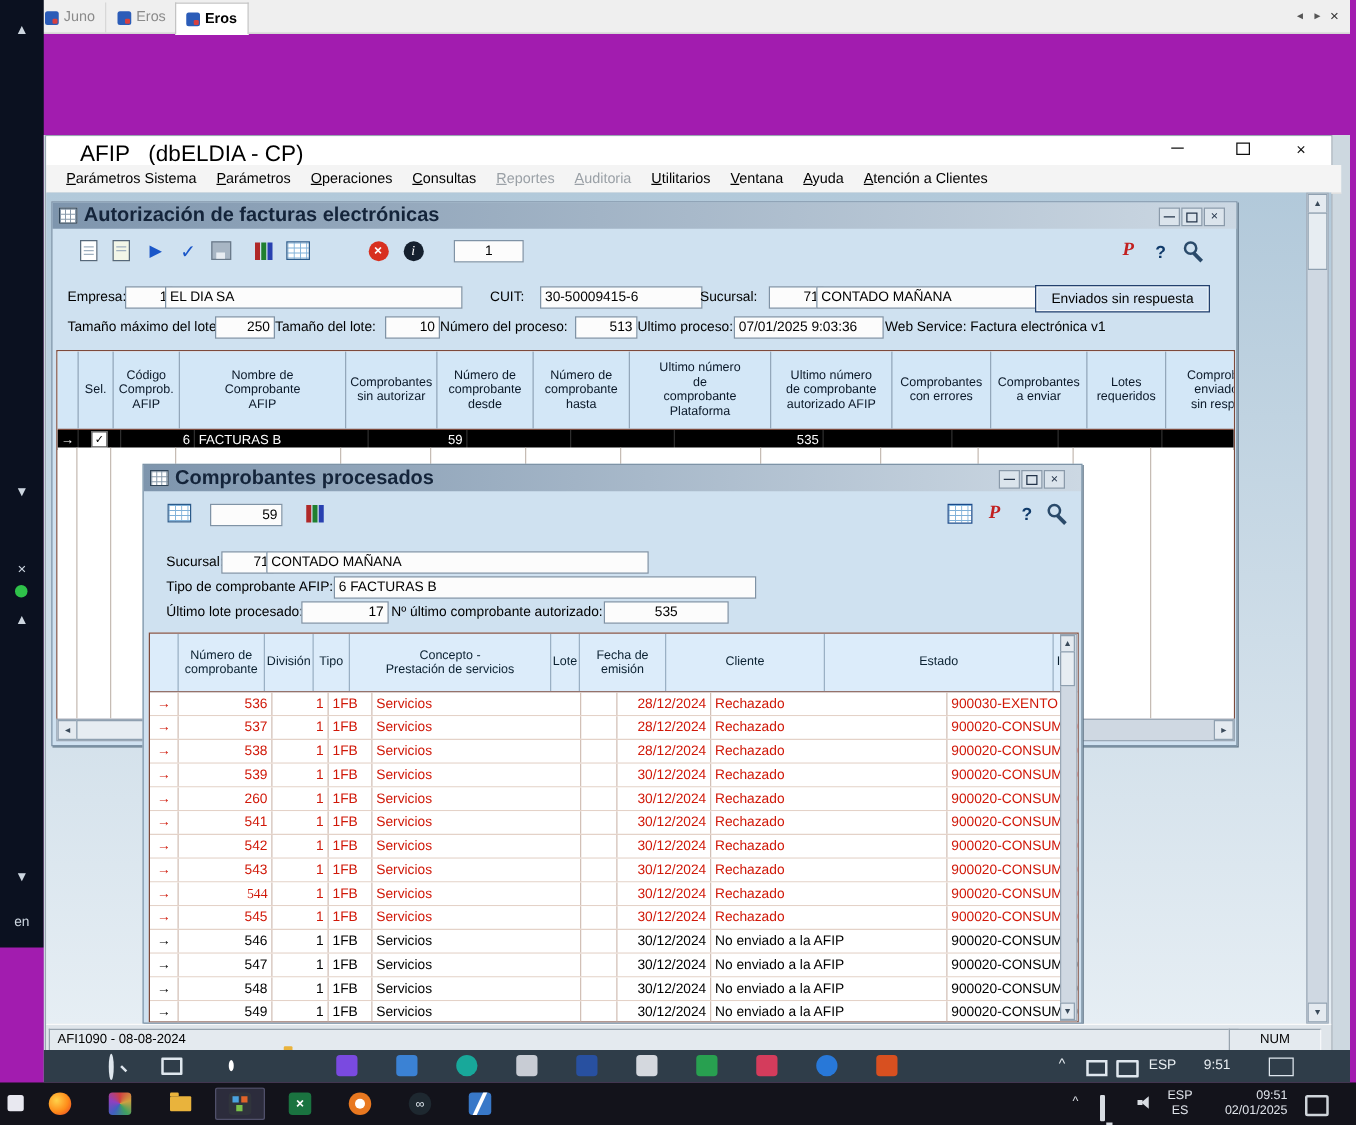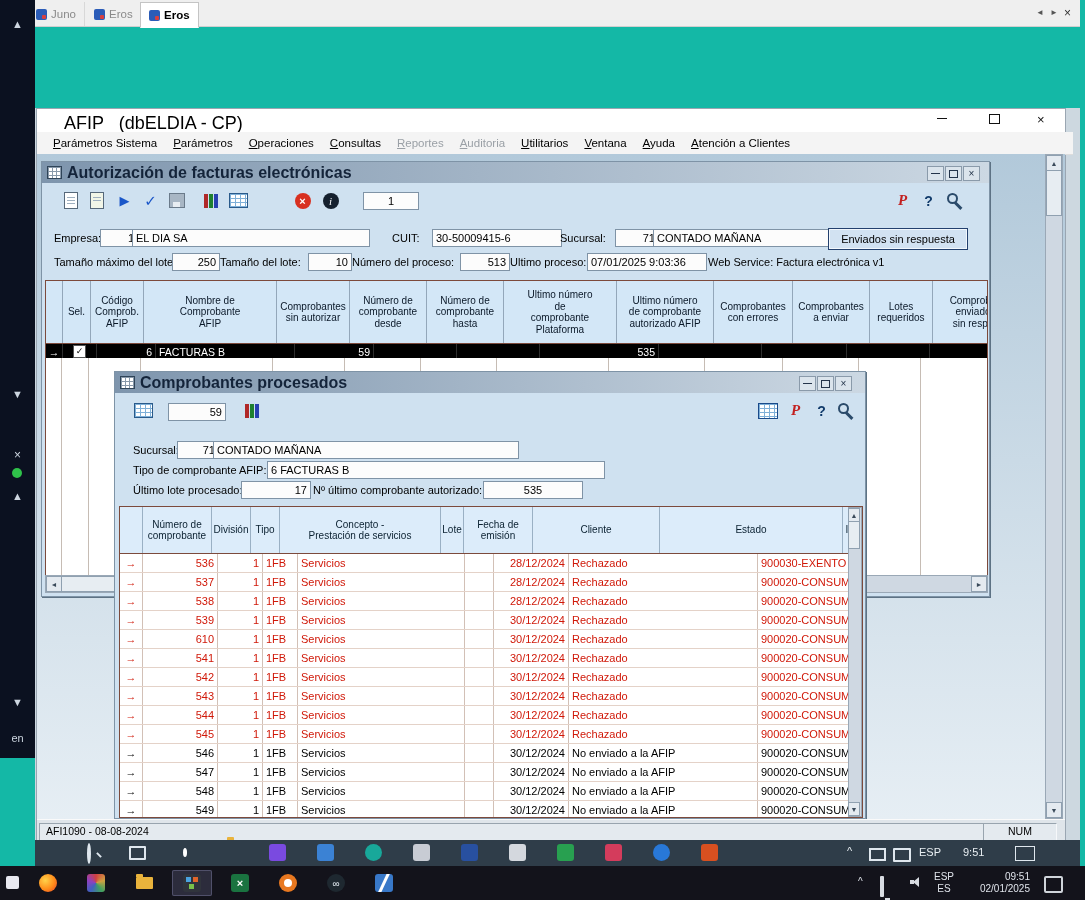--- a/index.html
+++ b/index.html
@@ -1,16 +1,16 @@
 <!DOCTYPE html>
 <html><head>
 <meta charset="utf-8">
 <style>
   html,body{margin:0;padding:0}
-  #screen{position:relative;width:1085px;height:900px;background:#14b8a6;overflow:hidden;
+  #screen{position:relative;width:1085px;height:900px;background:#a21caf;overflow:hidden;
           font-family:"Liberation Sans","DejaVu Sans",sans-serif;color:#000;-webkit-font-smoothing:antialiased}
   .abs{position:absolute}
   .nw{white-space:nowrap}
   
   .host-bar{background:#ffffff;border-bottom:1px solid #e2e2e2}
   .host-title{font-size:12px;line-height:26px;padding-left:6px;color:#111}
   .wbtn{width:40px;height:24px;display:flex;align-items:center;justify-content:center;color:#222;font-size:13px}
   .minglyph{width:9px;height:1px;background:currentColor;display:inline-block}
   .maxglyph{width:9px;height:8px;border:1px solid currentColor;display:inline-block}
   .tabstrip{background:#efefef;border-bottom:1px solid #cfcfcf}
@@ -477,21 +477,21 @@
                   <div class="gc2 ar" style="width: 38px;">1</div>
                   <div class="gc2 al" style="width: 28px;">1FB</div>
                   <div class="gc2 al" style="width: 160px;">Servicios</div>
                   <div class="gc2 ar" style="width: 22px;"></div>
                   <div class="gc2 ar" style="width: 68px;">30/12/2024</div>
                   <div class="gc2 al" style="width: 182px;">Rechazado</div>
                   <div class="gc2 al" style="width: 126px;">900020-CONSUMIDOR FI</div>
                 </div>
                 <div class="grow rejected">
                   <div class="gc2 arrowcell2" style="width: 22px;">→</div>
-                  <div class="gc2 ar" style="width: 68px;">610</div>
+                  <div class="gc2 ar" style="width: 68px;">260</div>
                   <div class="gc2 ar" style="width: 38px;">1</div>
                   <div class="gc2 al" style="width: 28px;">1FB</div>
                   <div class="gc2 al" style="width: 160px;">Servicios</div>
                   <div class="gc2 ar" style="width: 22px;"></div>
                   <div class="gc2 ar" style="width: 68px;">30/12/2024</div>
                   <div class="gc2 al" style="width: 182px;">Rechazado</div>
                   <div class="gc2 al" style="width: 126px;">900020-CONSUMIDOR FI</div>
                 </div>
                 <div class="grow rejected">
                   <div class="gc2 arrowcell2" style="width: 22px;">→</div>
@@ -521,21 +521,21 @@
                   <div class="gc2 ar" style="width: 38px;">1</div>
                   <div class="gc2 al" style="width: 28px;">1FB</div>
                   <div class="gc2 al" style="width: 160px;">Servicios</div>
                   <div class="gc2 ar" style="width: 22px;"></div>
                   <div class="gc2 ar" style="width: 68px;">30/12/2024</div>
                   <div class="gc2 al" style="width: 182px;">Rechazado</div>
                   <div class="gc2 al" style="width: 126px;">900020-CONSUMIDOR FI</div>
                 </div>
                 <div class="grow rejected">
                   <div class="gc2 arrowcell2" style="width: 22px;">→</div>
-                  <div class="gc2 ar" style="width: 68px;">544</div>
+                  <div class="gc2 ar" style="width: 68px; font-family: Liberation Serif, serif;">544</div>
                   <div class="gc2 ar" style="width: 38px;">1</div>
                   <div class="gc2 al" style="width: 28px;">1FB</div>
                   <div class="gc2 al" style="width: 160px;">Servicios</div>
                   <div class="gc2 ar" style="width: 22px;"></div>
                   <div class="gc2 ar" style="width: 68px;">30/12/2024</div>
                   <div class="gc2 al" style="width: 182px;">Rechazado</div>
                   <div class="gc2 al" style="width: 126px;">900020-CONSUMIDOR FI</div>
                 </div>
                 <div class="grow rejected">
                   <div class="gc2 arrowcell2" style="width: 22px;">→</div>

